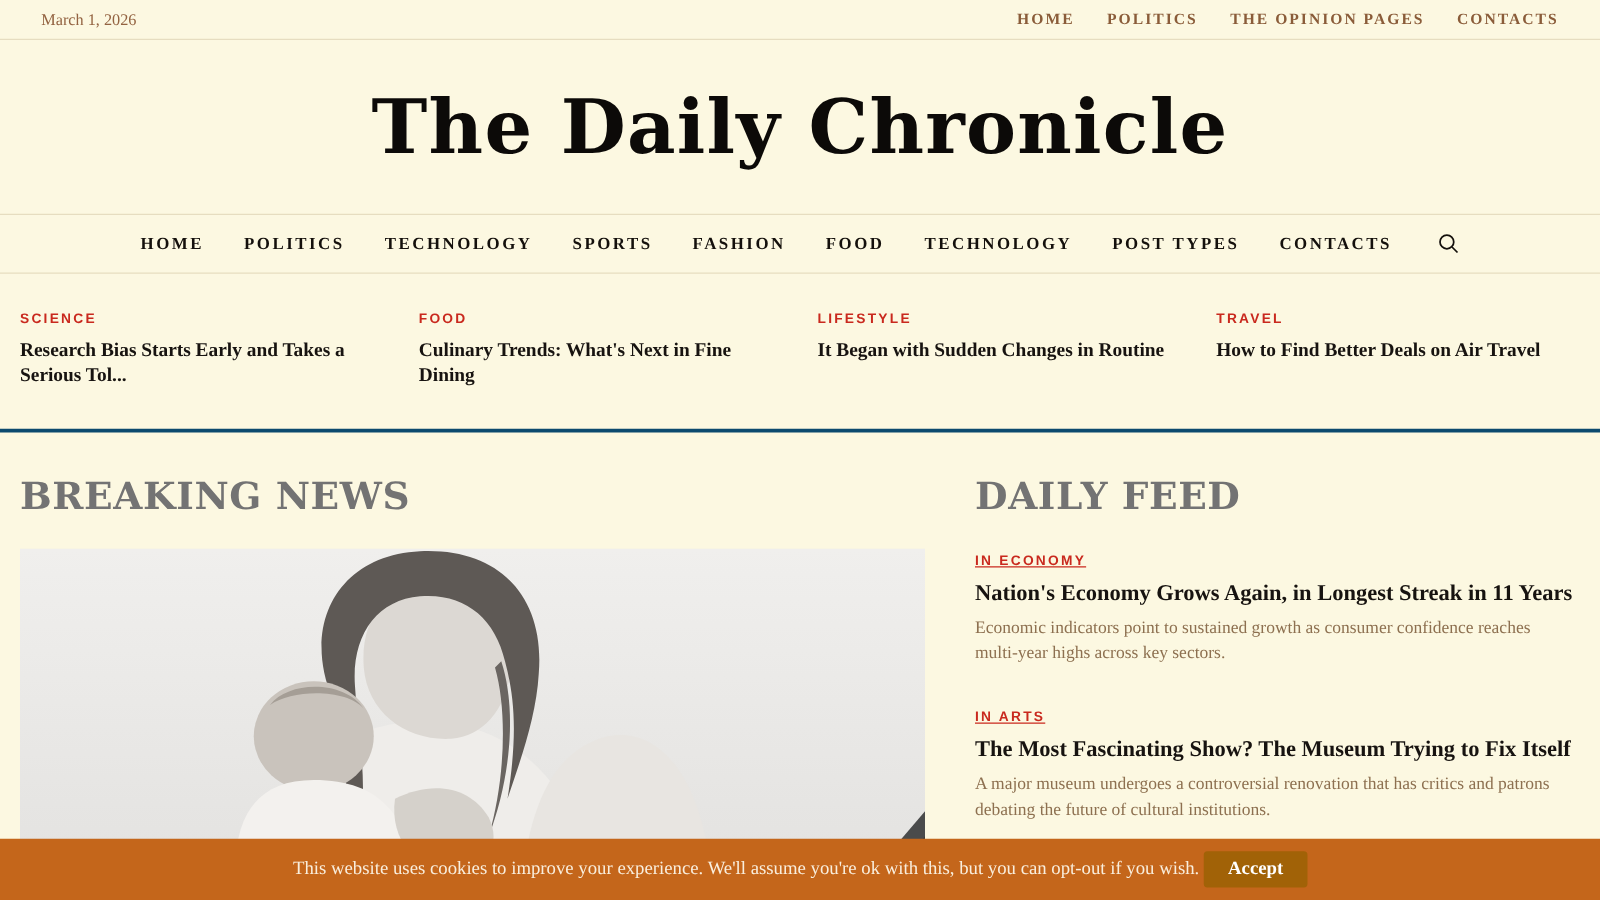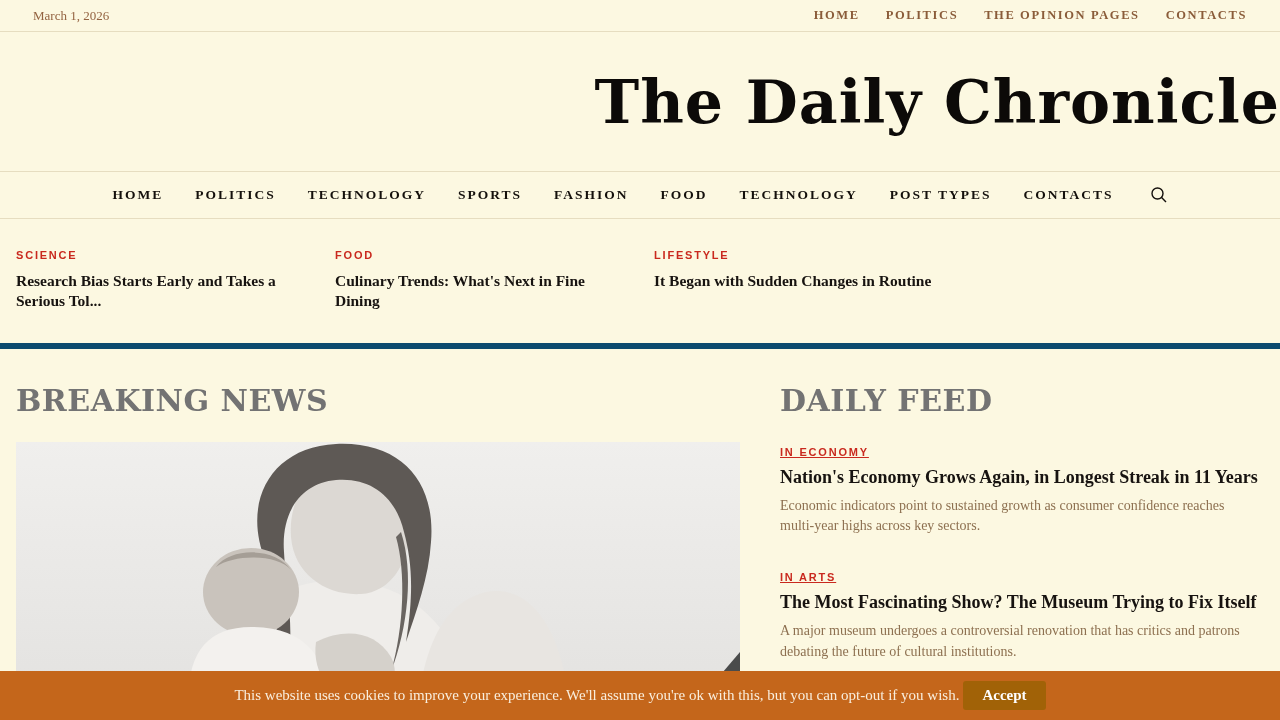--- a/index.html
+++ b/index.html
@@ -32,21 +32,21 @@
     font-weight: bold;
     letter-spacing: 1.6px;
     cursor: pointer;
   }
 
   
   .masthead {
     height: 139px;
     display: flex;
     align-items: center;
-    justify-content: flex-end;
+    justify-content: center;
   }
   .site-title {
     font-family: "DejaVu Serif", serif;
     font-weight: bold;
     font-size: 60px;
     letter-spacing: 1px;
     color: #0c0a08;
     cursor: pointer;
   }
 
@@ -74,21 +74,21 @@
     cursor: pointer;
     margin-left: 4px;
   }
 
   
   .featured-strip {
     display: grid;
     grid-template-columns: repeat(4, 1fr);
     column-gap: 28px;
     padding: 30px 16px 32px 16px;
-    border-bottom: 6px solid #0c4a6e;
+    border-bottom: 3px solid #0c4a6e;
   }
   .featured-card { cursor: pointer; }
   .category-label {
     font-family: "Liberation Sans", sans-serif;
     font-size: 11px;
     font-weight: bold;
     letter-spacing: 1.8px;
     color: #c9291e;
   }
   .featured-title {
@@ -212,20 +212,24 @@
     <div class="featured-title">Research Bias Starts Early and Takes a Serious Tol...</div>
   </article>
   <article class="featured-card">
     <div class="category-label">FOOD</div>
     <div class="featured-title">Culinary Trends: What's Next in Fine Dining</div>
   </article>
   <article class="featured-card">
     <div class="category-label">LIFESTYLE</div>
     <div class="featured-title">It Began with Sudden Changes in Routine</div>
   </article>
+  <article class="featured-card">
+    <div class="category-label">TRAVEL</div>
+    <div class="featured-title">How to Find Better Deals on Air Travel</div>
+  </article>
 </section>
 
 <main class="content">
 
   <section>
     <h2 class="section-heading">BREAKING NEWS</h2>
     <div class="breaking-photo" role="img" aria-label="Black-and-white photo of a woman holding a baby while looking at a laptop">
 
       <svg width="724" height="285" viewBox="0 0 724 285">
         <defs>

